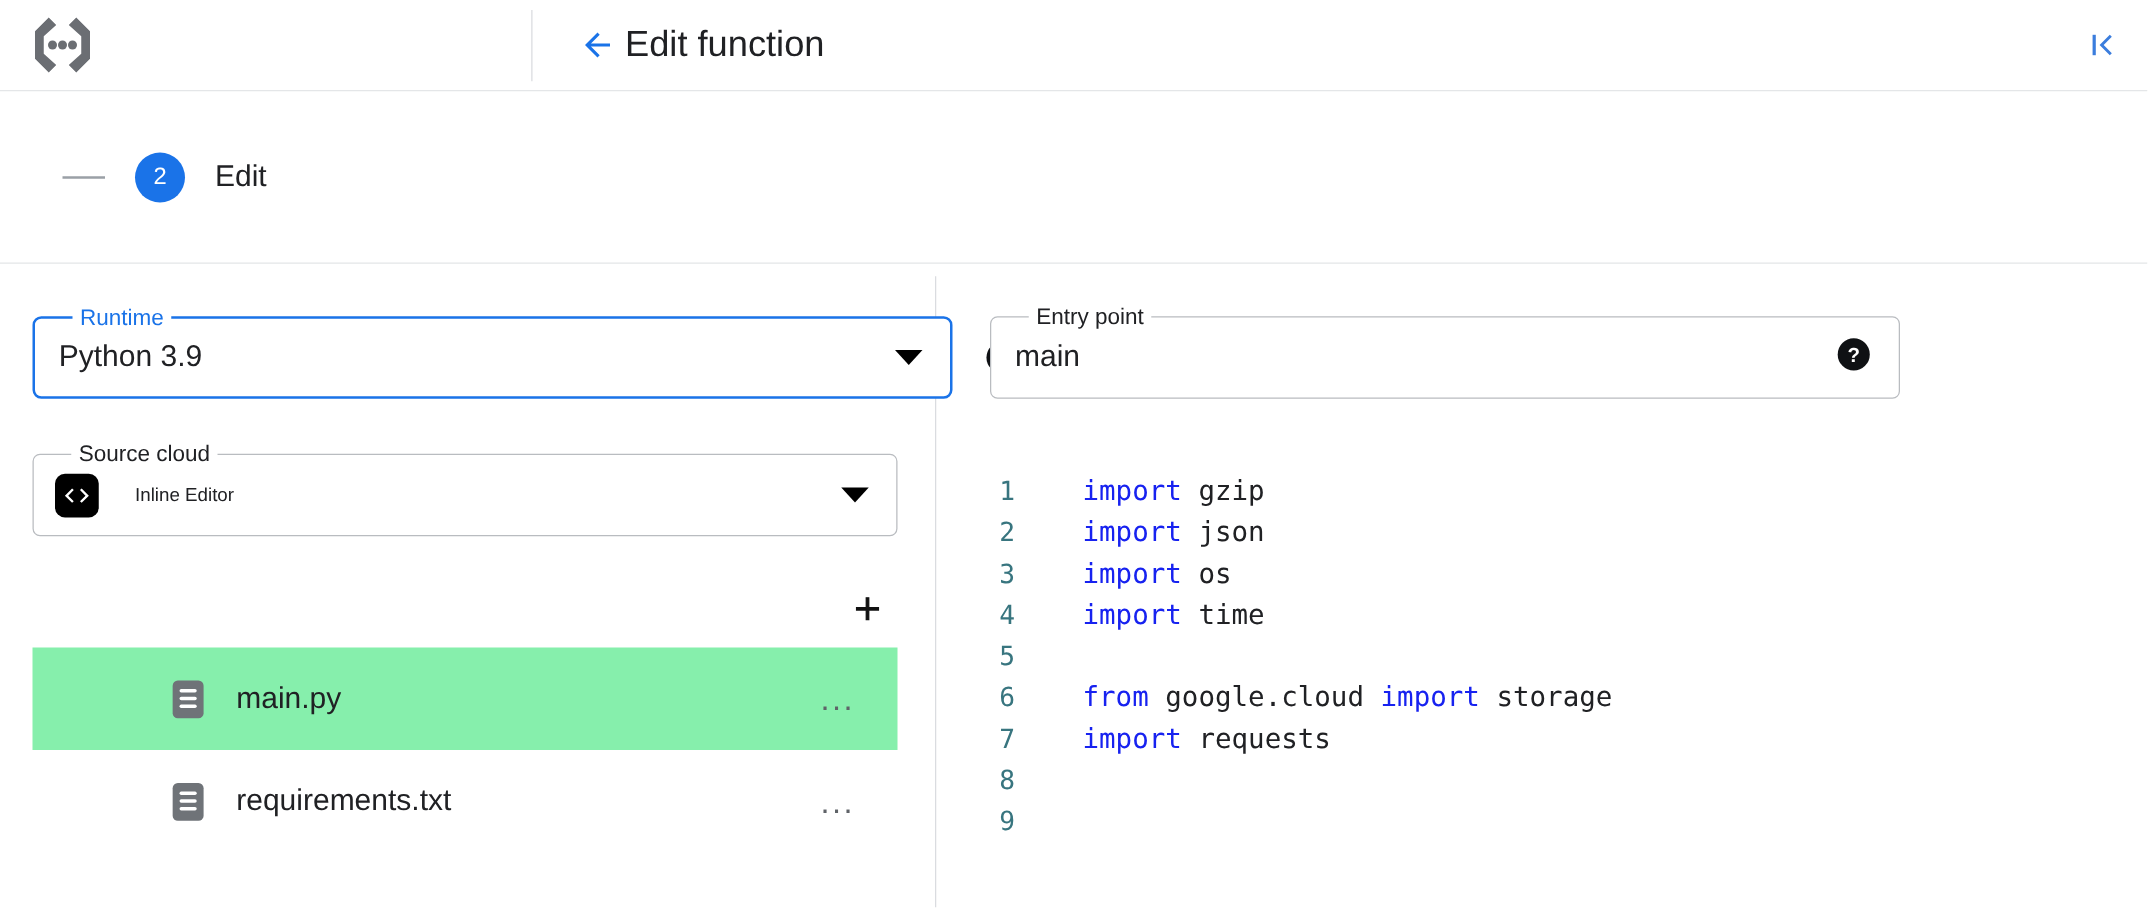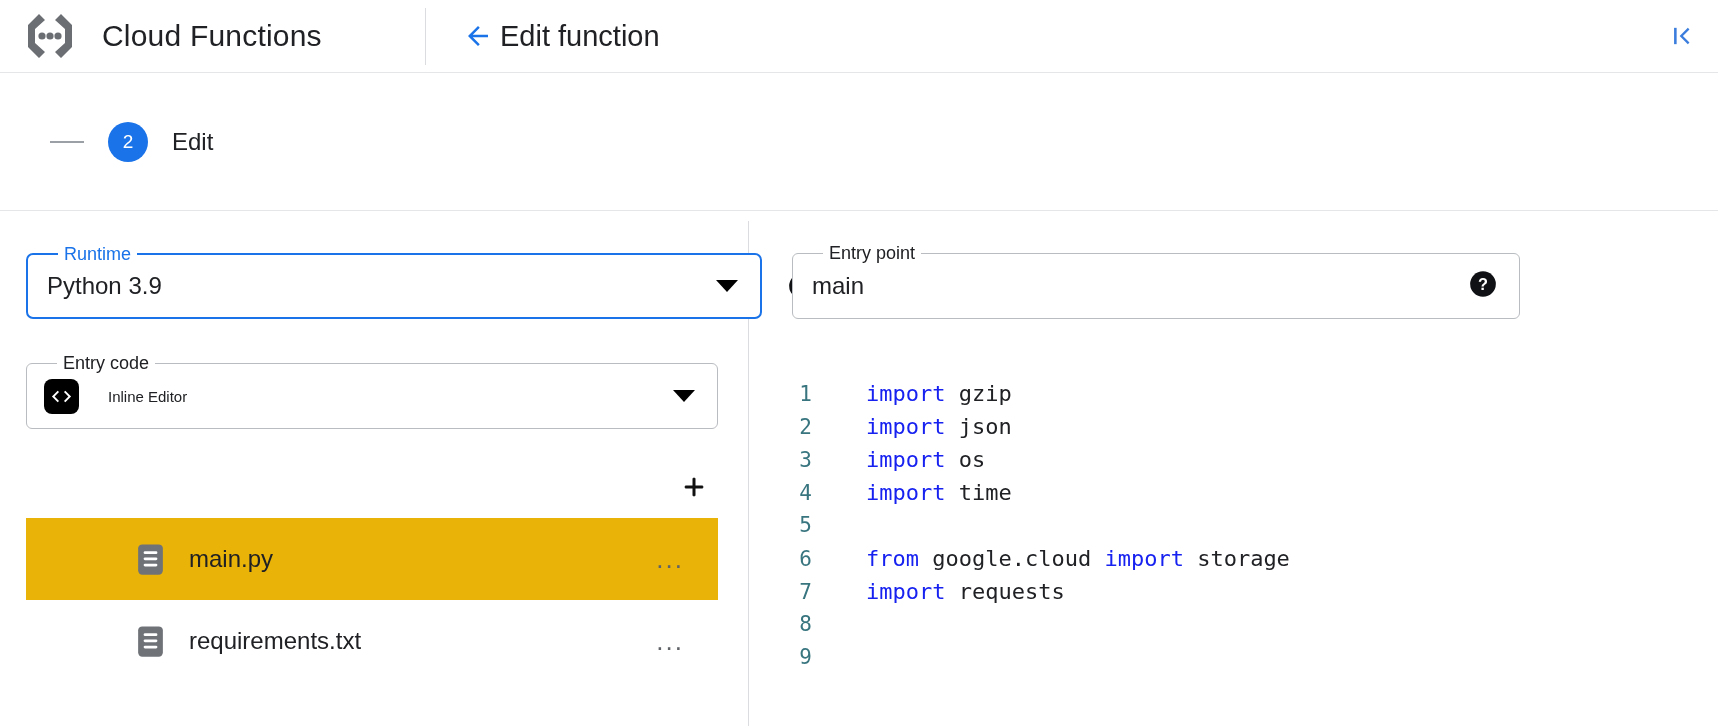--- a/index.html
+++ b/index.html
@@ -227,21 +227,21 @@
     top: 307px;
     width: 692px;
   }
   .file-row {
     height: 82px;
     display: flex;
     align-items: center;
     cursor: pointer;
     position: relative;
   }
-  .file-row.selected { background: #eab308; }
+  .file-row.selected { background: #86efac; }
   .file-icon {
     width: 29px; height: 33px;
     flex: 0 0 29px;
     margin-left: 110px;
   }
   .file-name {
     font-size: 24px;
     margin-left: 24px;
     white-space: nowrap;
   }
@@ -288,21 +288,20 @@
   <div class="brand">
     <span class="brand-logo">
       <svg width="56" height="56" viewBox="0 0 56 56">
         <path d="M17 6 L6 17 L6 39 L17 50 L23 44 L13 35 L13 21 L23 12 Z" fill="#6b6e73"></path>
         <path d="M39 6 L50 17 L50 39 L39 50 L33 44 L43 35 L43 21 L33 12 Z" fill="#6b6e73"></path>
         <circle cx="20" cy="28" r="3.6" fill="#6b6e73"></circle>
         <circle cx="28" cy="28" r="3.6" fill="#6b6e73"></circle>
         <circle cx="36" cy="28" r="3.6" fill="#6b6e73"></circle>
       </svg>
     </span>
-    <span class="brand-title">Cloud Functions</span>
   </div>
 
   <div class="appbar-sep"></div>
 
   <div class="page-head">
     <span class="back-btn">
       <svg width="30" height="30" viewBox="0 0 24 24">
         <path d="M20 11H7.8l5.6-5.6L12 4l-8 8 8 8 1.4-1.4L7.8 13H20v-2z" fill="#1a73e8"></path>
       </svg>
     </span>
@@ -340,21 +339,21 @@
       <span class="help-icon" style="margin-left:26px;">
         <svg width="28" height="28" viewBox="0 0 24 24">
           <circle cx="12" cy="12" r="11" fill="#0f1114"></circle>
           <text x="12" y="17.2" text-anchor="middle" font-family="Liberation Sans, sans-serif" font-size="14" font-weight="bold" fill="#ffffff">?</text>
         </svg>
       </span>
     </div>
 
     <div class="source-wrap">
       <div class="field source-field">
-        <span class="field-label">Entry code</span>
+        <span class="field-label">Source cloud</span>
         <span class="code-badge">
           <svg width="23" height="23" viewBox="0 0 24 24">
             <path d="M9.4 16.6 4.8 12l4.6-4.6L8 6l-6 6 6 6zM14.6 16.6 19.2 12l-4.6-4.6L16 6l6 6-6 6z" fill="#ffffff"></path>
           </svg>
         </span>
         <span class="source-text">Inline Editor</span>
         <span class="caret"></span>
       </div>
     </div>
 

